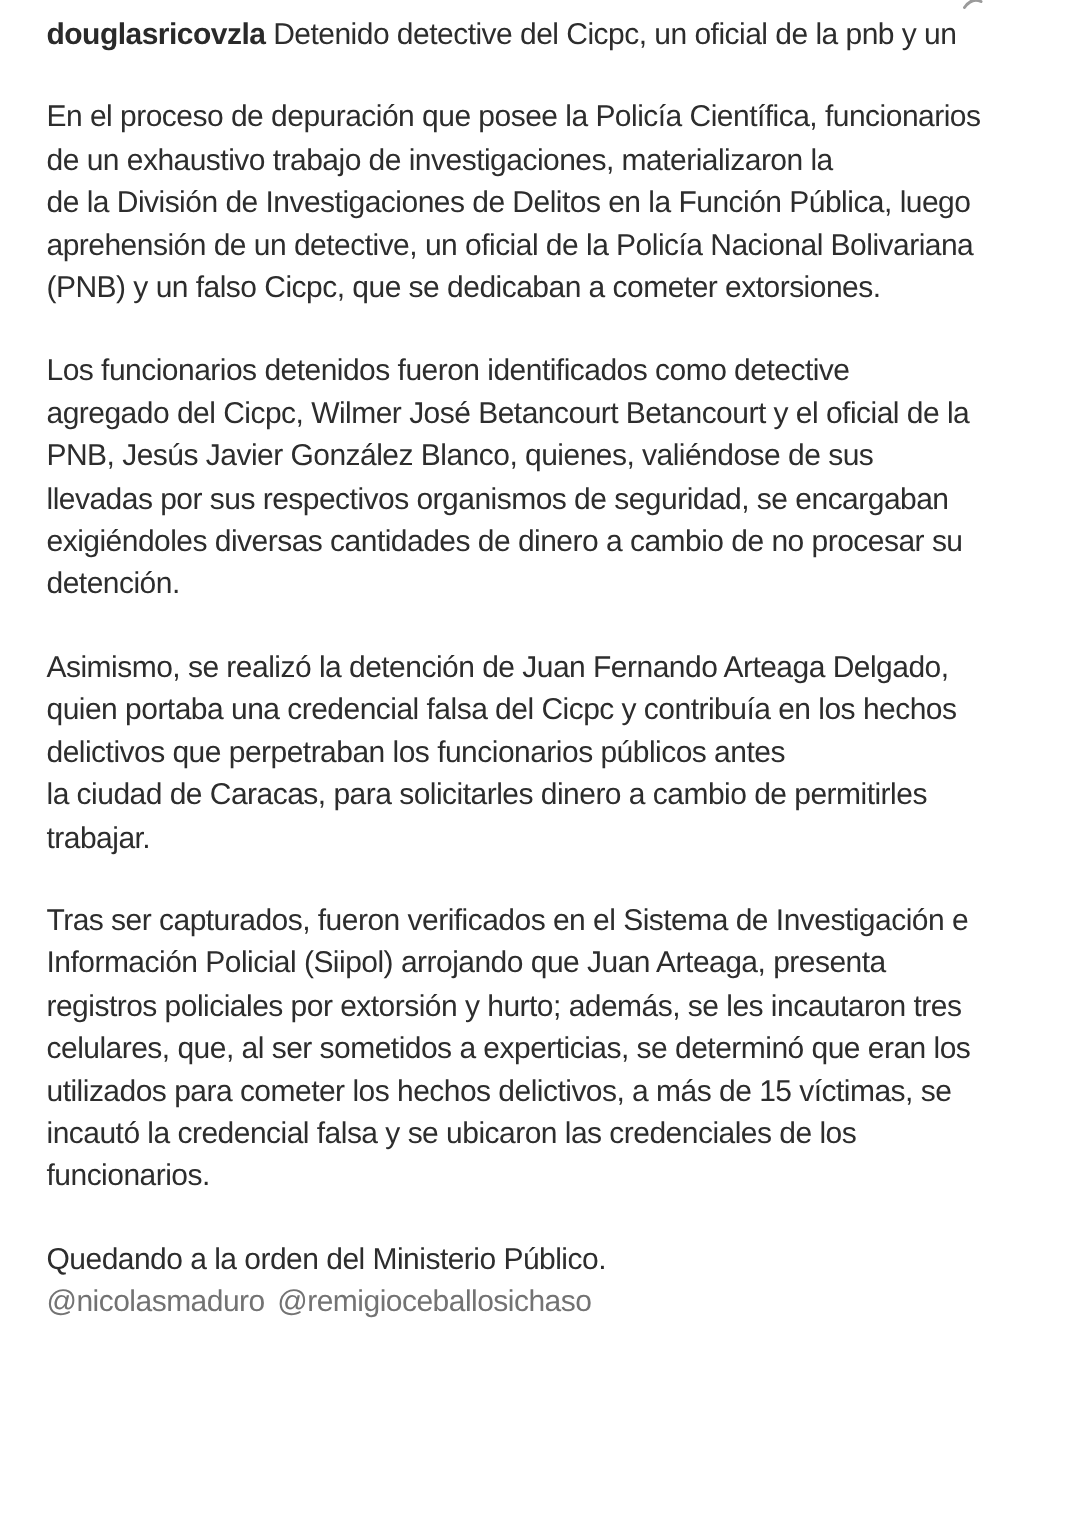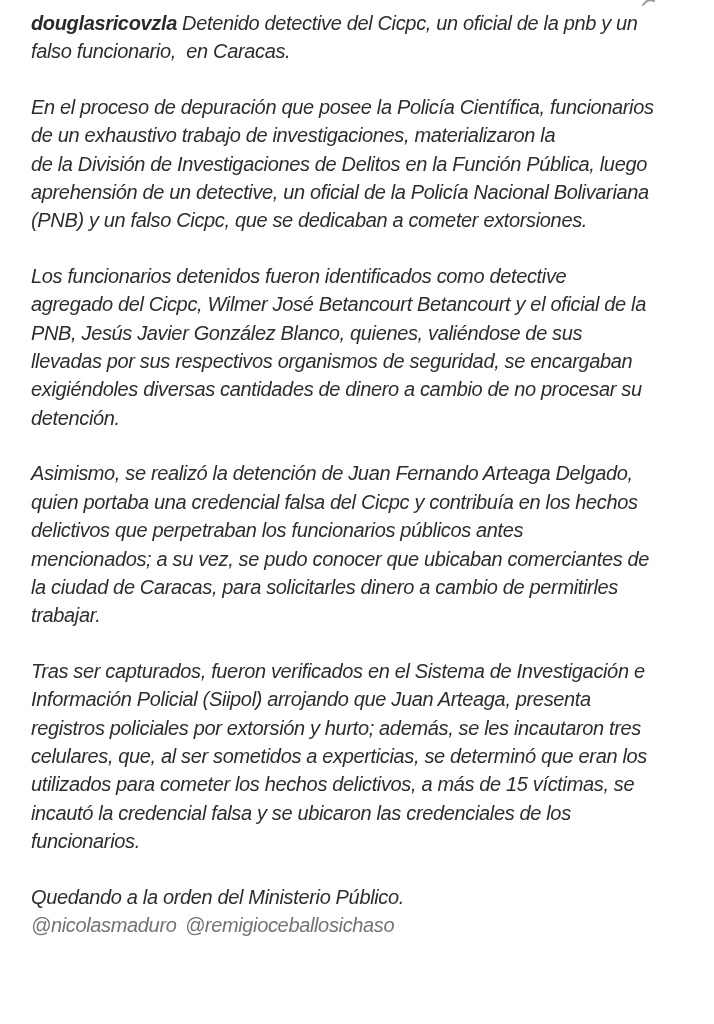--- a/index.html
+++ b/index.html
@@ -23,21 +23,20 @@
   }
   .para {
     margin: 0 0 27px 0;
   }
   .para:last-child {
     margin-bottom: 0;
   }
   .line {
     display: block;
     white-space: pre;
-    font-style: italic;
   }
   .username {
     font-weight: 700;
     color: #2a2a2a;
     text-decoration: none;
     cursor: pointer;
   }
   .mention {
     color: #737373;
     text-decoration: none;
@@ -59,21 +58,20 @@
 <body>
 
 <svg class="top-fragment" viewBox="0 0 18 9">
   <path d="M1,7 Q6,0 12,3" fill="none" stroke="#9b9b9b" stroke-width="2" stroke-linecap="round"></path>
 </svg>
 
 <div class="caption">
 
   <p class="para">
     <span class="line"><a class="username">douglasricovzla</a><span> Detenido detective del Cicpc, un oficial de la pnb y un</span></span>
-    <span class="line">falso funcionario,  en Caracas.</span>
   </p>
 
   <p class="para">
     <span class="line">En el proceso de depuración que posee la Policía Científica, funcionarios</span>
     <span class="line">de un exhaustivo trabajo de investigaciones, materializaron la</span>
     <span class="line">de la División de Investigaciones de Delitos en la Función Pública, luego</span>
     <span class="line">aprehensión de un detective, un oficial de la Policía Nacional Bolivariana</span>
     <span class="line">(PNB) y un falso Cicpc, que se dedicaban a cometer extorsiones.</span>
   </p>
 
@@ -83,21 +81,20 @@
     <span class="line">PNB, Jesús Javier González Blanco, quienes, valiéndose de sus</span>
     <span class="line">llevadas por sus respectivos organismos de seguridad, se encargaban</span>
     <span class="line">exigiéndoles diversas cantidades de dinero a cambio de no procesar su</span>
     <span class="line">detención.</span>
   </p>
 
   <p class="para">
     <span class="line">Asimismo, se realizó la detención de Juan Fernando Arteaga Delgado,</span>
     <span class="line">quien portaba una credencial falsa del Cicpc y contribuía en los hechos</span>
     <span class="line">delictivos que perpetraban los funcionarios públicos antes</span>
-    <span class="line">mencionados; a su vez, se pudo conocer que ubicaban comerciantes de</span>
     <span class="line">la ciudad de Caracas, para solicitarles dinero a cambio de permitirles</span>
     <span class="line">trabajar.</span>
   </p>
 
   <p class="para">
     <span class="line">Tras ser capturados, fueron verificados en el Sistema de Investigación e</span>
     <span class="line">Información Policial (Siipol) arrojando que Juan Arteaga, presenta</span>
     <span class="line">registros policiales por extorsión y hurto; además, se les incautaron tres</span>
     <span class="line">celulares, que, al ser sometidos a experticias, se determinó que eran los</span>
     <span class="line">utilizados para cometer los hechos delictivos, a más de 15 víctimas, se</span>

